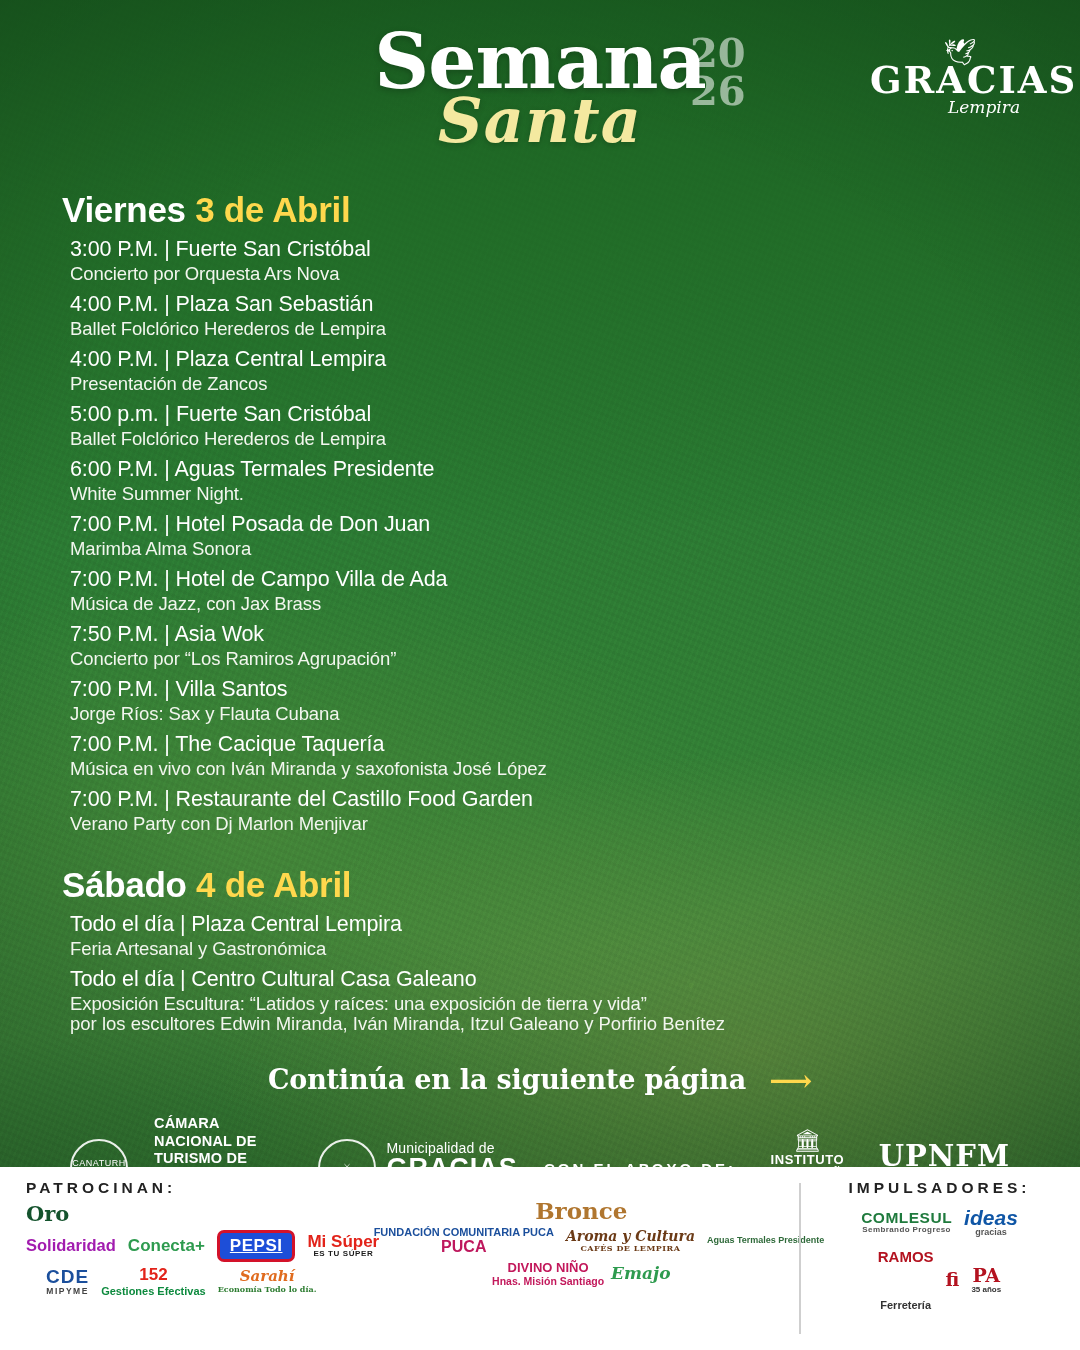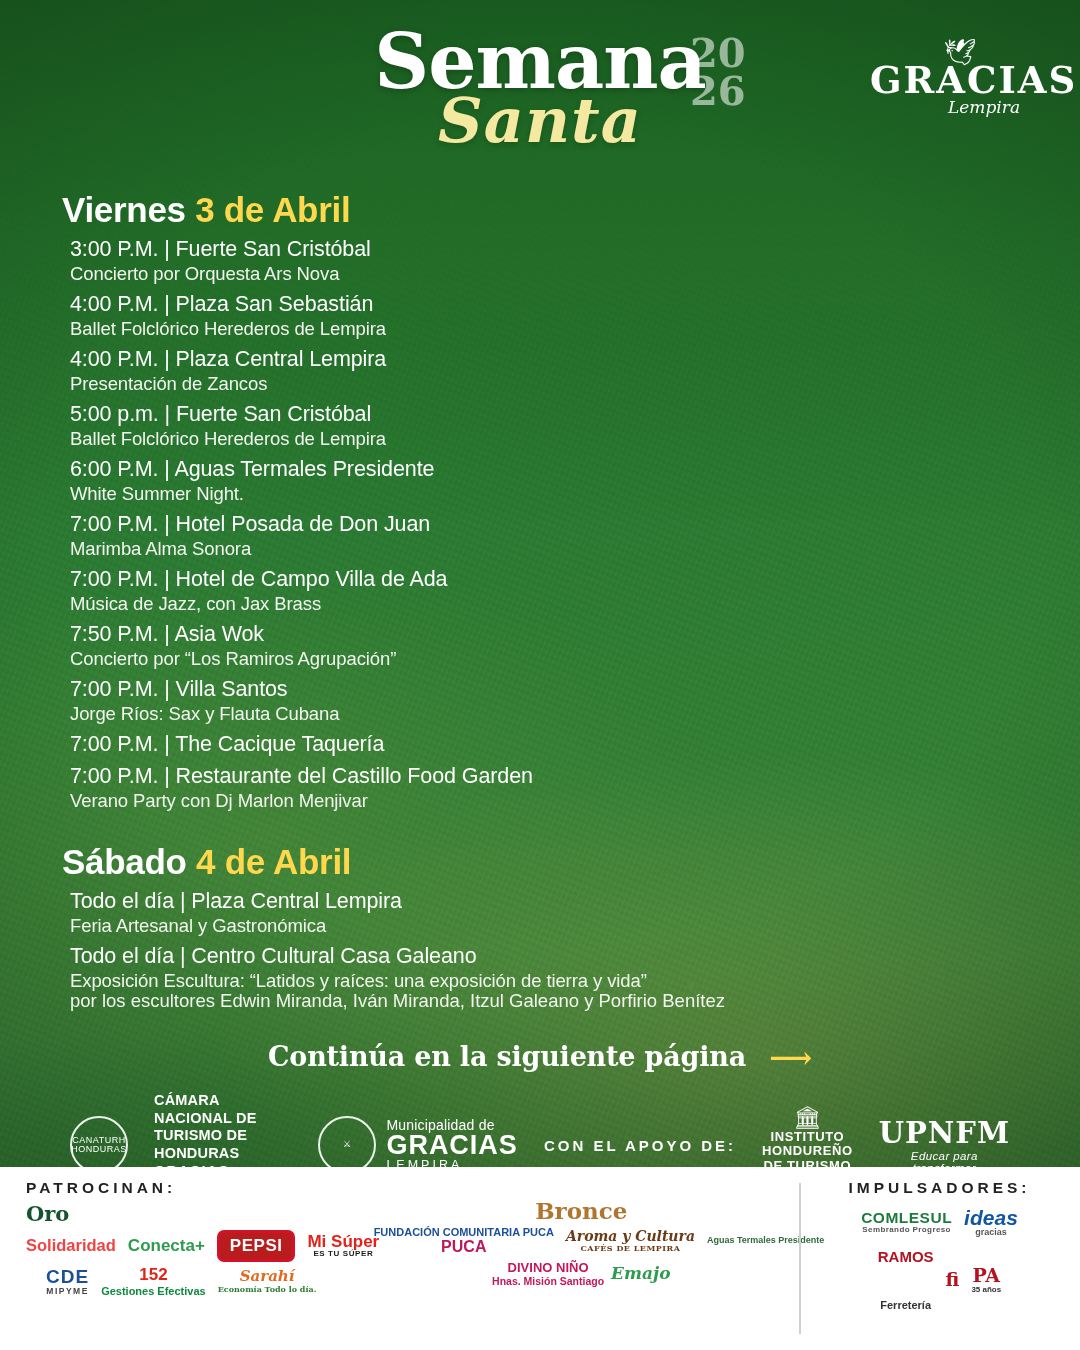--- a/index.html
+++ b/index.html
@@ -208,25 +208,25 @@
   .sp-title.center { text-align: center; }
   .oro { color: #14532d; font-weight: 700; font-size: 21px; font-family: "DejaVu Serif", serif; margin-top: 4px;}
   .bronce { color: #b0762f; font-weight: 700; font-size: 23px; font-family: "DejaVu Serif", serif; text-align:center; }
 
   .logo-row { display: flex; align-items: center; gap: 12px; margin-top: 4px; flex-wrap: nowrap; }
   .logo {
     display: flex; align-items: center; justify-content: center;
     font-weight: 700; text-align: center; line-height: 1.05;
     flex: none;
   }
-  .l-solid { font-size: 16.5px; color: #ef4444; }
+  .l-solid { font-size: 16.5px; color: #a21caf; }
   .l-conecta { font-size: 17px; color: #2e9b4f; }
   .l-pepsi {
-    background: #b91c1c; color: #fff; border: 3px solid #d3122a;
-    border-radius: 7px; padding: 4px 10px; font-size: 17px; letter-spacing: .5px;
+    background: #1d4ed8; color: #fff; border: 3px solid #d3122a;
+    border-radius: 7px; padding: 4px 10px; font-size: 17px; letter-spacing: .5px; text-decoration: underline;
   }
   .l-misuper { color: #e2231a; font-size: 17px; line-height: 1; }
   .l-misuper .sub { display:block; color:#1b1b1b; font-size: 8px; letter-spacing: .6px; font-weight:700; }
   .l-cde { color: #1b4f9c; font-size: 19px; letter-spacing: 1px; margin-left: 20px; }
   .l-cde .sub { display:block; font-size: 8.5px; color:#444; letter-spacing: 1.5px; }
   .l-gestiones { color: #0d8a3e; font-size: 11px; line-height: 1.1; }
   .l-gestiones .big { display:block; color:#e2231a; font-size: 17px; font-weight: 700; }
   .l-sarahi { color: #e06b1e; font-size: 15px; font-family: "DejaVu Serif", serif; font-style: italic; }
   .l-sarahi .sub { display:block; font-size: 8px; color:#2e7d32; font-style: normal; }
   .l-puca { color: #1b4f9c; font-size: 11px; line-height:1.05; }
@@ -313,20 +313,21 @@
     <div class="event">
       <div class="line1">7:50 P.M. | Asia Wok</div>
       <div class="line2">Concierto por “Los Ramiros Agrupación”</div>
     </div>
     <div class="event">
       <div class="line1">7:00 P.M. | Villa Santos</div>
       <div class="line2">Jorge Ríos: Sax y Flauta Cubana</div>
     </div>
     <div class="event">
       <div class="line1">7:00 P.M. | The Cacique Taquería</div>
+      <div class="line2">Música en vivo con Iván Miranda y saxofonista José López</div>
     </div>
     <div class="event">
       <div class="line1">7:00 P.M. | Restaurante del Castillo Food Garden</div>
       <div class="line2">Verano Party con Dj Marlon Menjivar</div>
     </div>
 
     <div class="day-head second">
       <span>Sábado</span>
       <span class="date">4 de Abril</span>
     </div>

